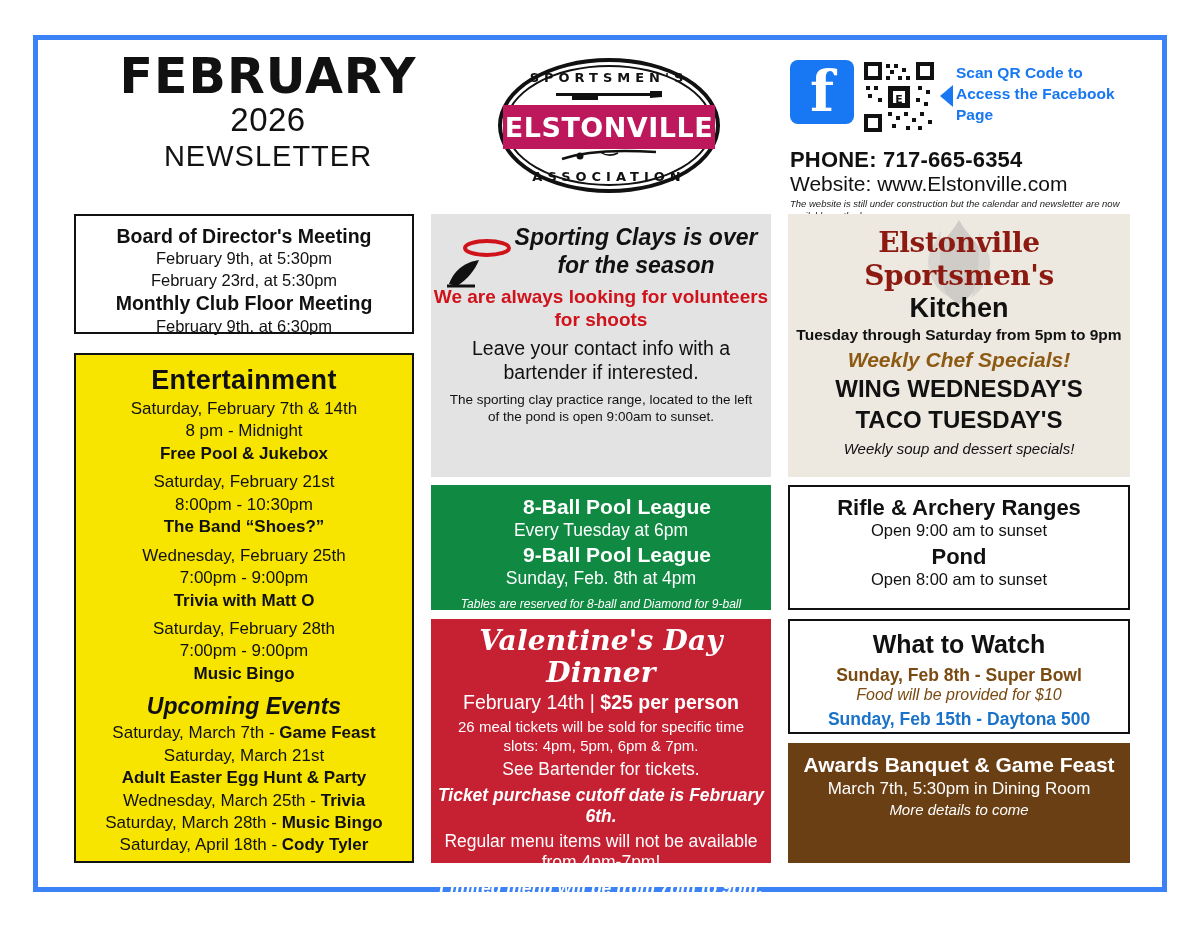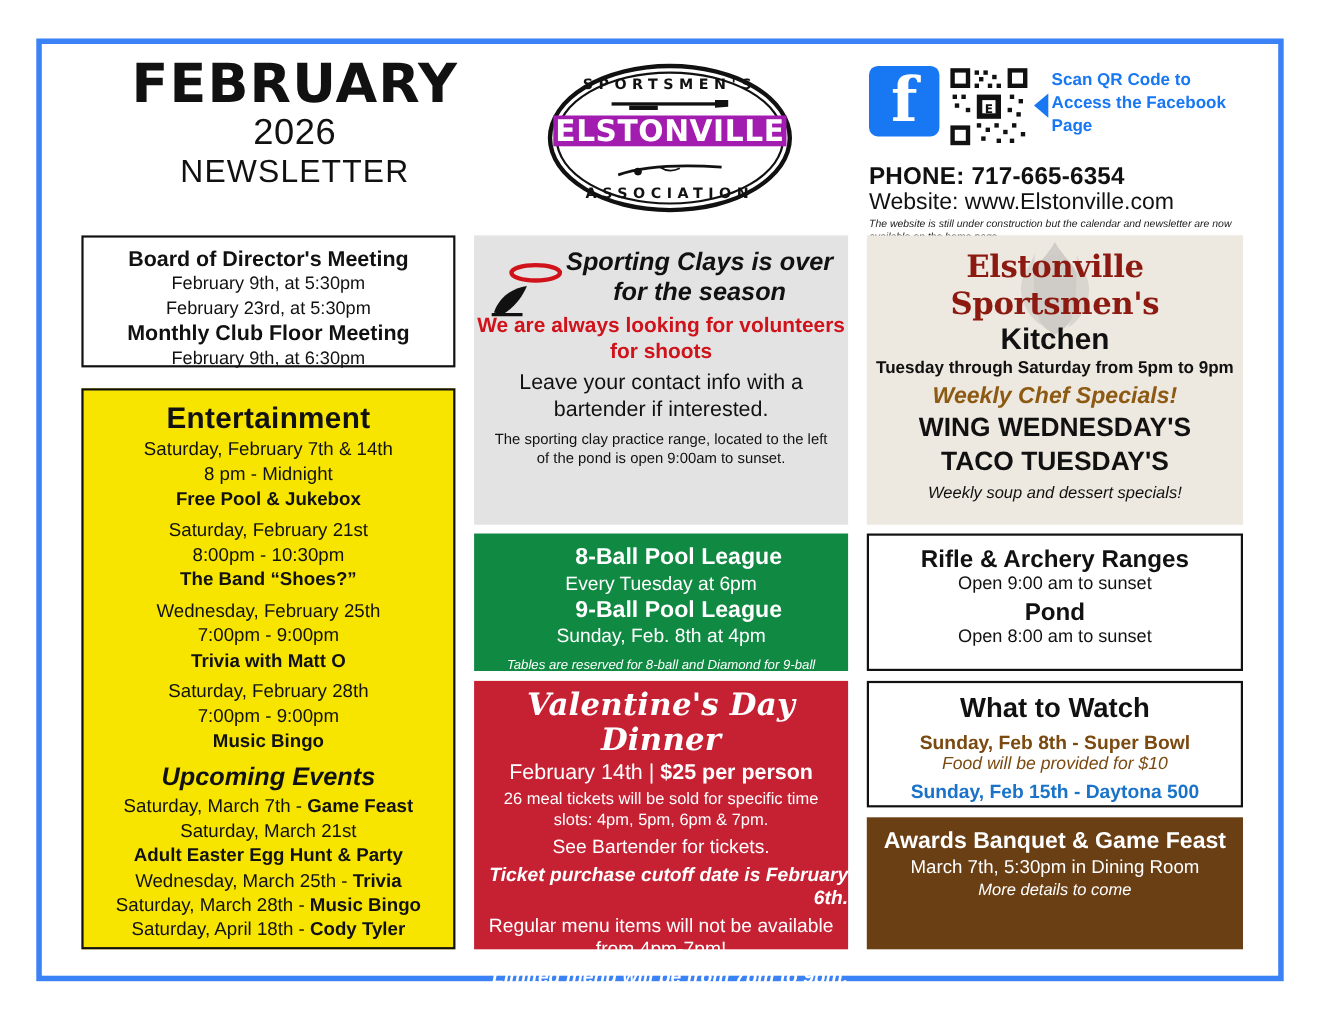--- a/index.html
+++ b/index.html
@@ -84,22 +84,22 @@
     position: absolute;
     left: 7px; top: 7px;
     width: 208px; height: 121px;
     border-radius: 50%;
     border: 2px solid #111;
     box-sizing: border-box;
   }
   .logo .band {
     position: absolute;
     left: 5px; top: 47px;
-    width: 212px; height: 28px;
-    background: #a21caf;
+    width: 212px; height: 44px;
+    background: #be185d;
     color: #fff;
     display: flex;
     align-items: center;
     justify-content: center;
     font-family: "DejaVu Sans", sans-serif;
     font-weight: bold;
     font-size: 27px;
     letter-spacing: 0.5px;
   }
   .logo .top-word {
@@ -278,21 +278,21 @@
   }
   .val .title {
     font-family: "DejaVu Serif", serif;
     font-style: italic; font-weight: bold;
     font-size: 28px; line-height: 1.15; letter-spacing: .2px;
   }
   .val .l1 { font-size: 19.5px; line-height: 1.2; margin-top: 2px; }
   .val .l1 b { font-weight: bold; }
   .val .s { font-size: 15px; line-height: 1.25; margin-top: 3px; padding: 0 18px; }
   .val .m { font-size: 17.5px; line-height: 1.25; margin-top: 4px; }
-  .val .i { font-size: 17.5px; font-style: italic; font-weight: bold; line-height: 1.2; margin-top: 4px; text-align: right; }
+  .val .i { font-size: 17.5px; font-style: italic; font-weight: bold; line-height: 1.2; margin-top: 4px; }
   .val .r { font-size: 17.5px; line-height: 1.22; margin-top: 4px; }
 
   
   .kitchen {
     left: 750px; top: 174px;
     width: 342px; height: 263px;
     background: #EDE8E0;
     border: none;
     padding-top: 12px;
     overflow: hidden;

